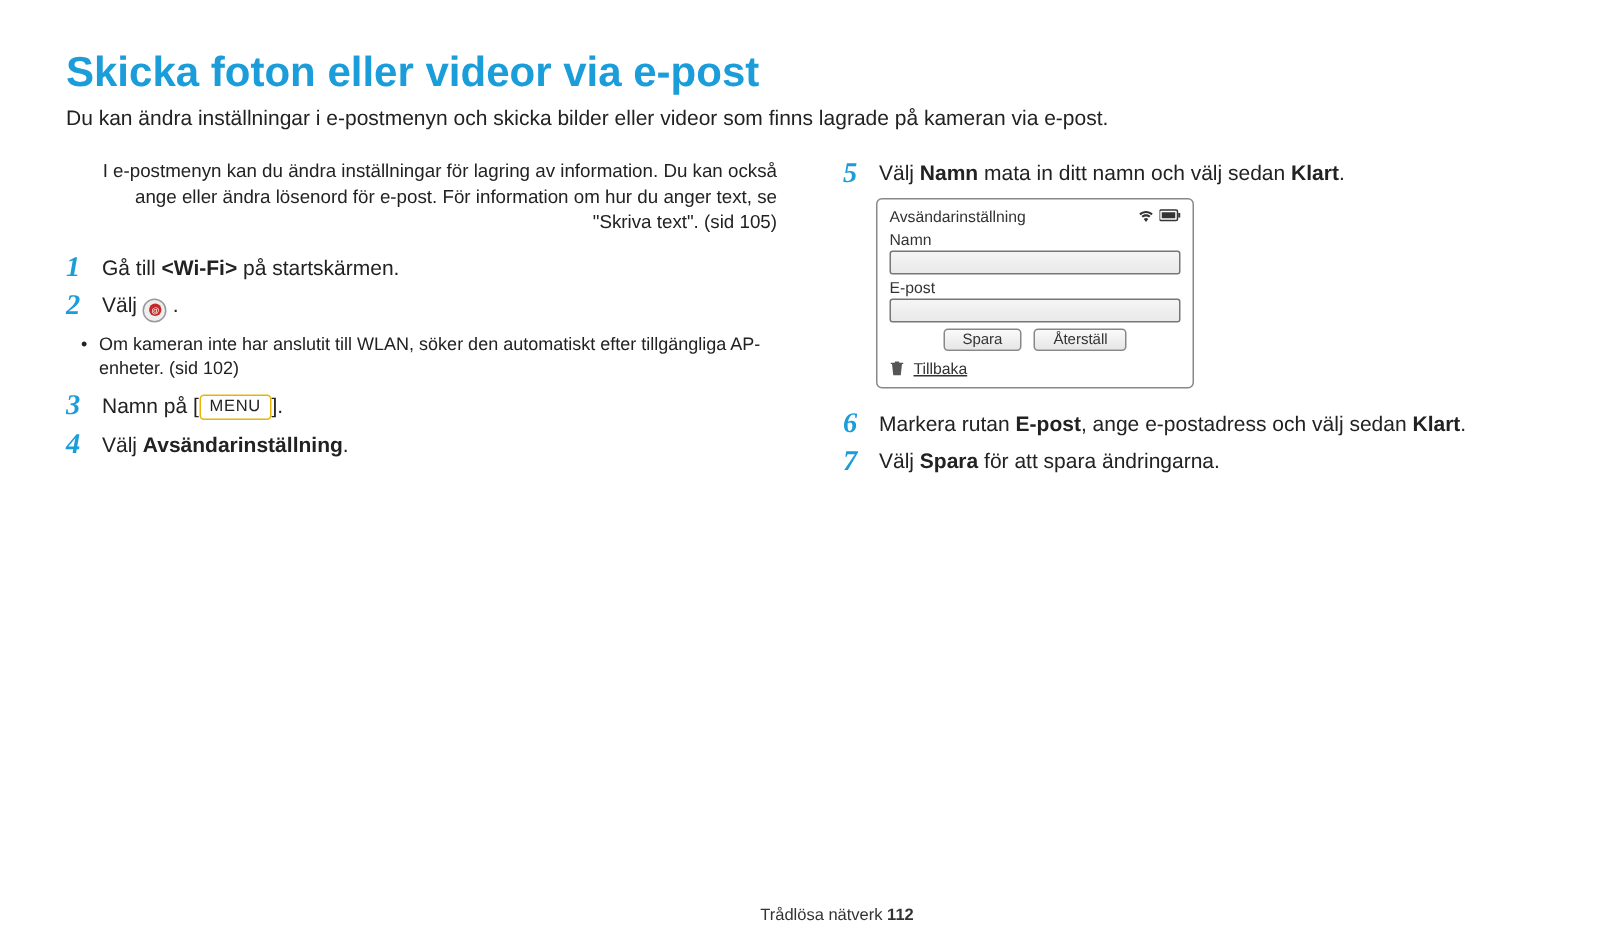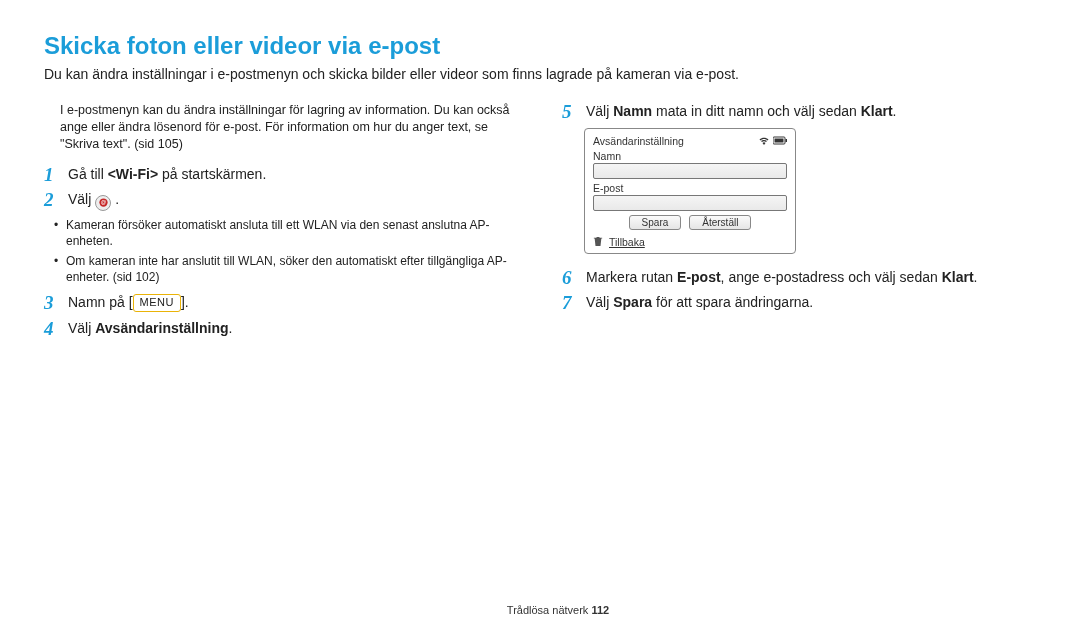--- a/index.html
+++ b/index.html
@@ -7,21 +7,21 @@
     margin: 0;
     width: 1080px;
     height: 630px;
     background: #fff;
     font-family: "Segoe UI", "Helvetica Neue", Arial, sans-serif;
     color: #222;
     padding: 32px 44px 18px 44px;
   }
   h1 {
     color: #1b9dd9;
-    font-size: 24px;
+    font-size: 28px;
     font-weight: 700;
     margin: 0 0 6px 0;
   }
   .intro {
     font-size: 14px;
     margin: 0 0 20px 0;
   }
   .columns {
     display: flex;
     gap: 44px;
@@ -33,20 +33,21 @@
   h2 {
     color: #1b9dd9;
     font-size: 17px;
     font-weight: 700;
     margin: 0 0 6px 0;
   }
   .body-text {
     font-size: 12.5px;
     line-height: 1.35;
     margin: 0 0 12px 16px;
+    text-align: right;
   }
   .pill {
     display: inline-block;
     background: #444;
     color: #fff;
     font-size: 13px;
     font-weight: 600;
     padding: 3px 14px;
     border-radius: 12px;
     margin: 4px 0 10px 0;
@@ -181,21 +182,20 @@
             <svg viewBox="0 0 24 24">
                 <circle cx="12" cy="12" r="11" fill="#c62828"></circle>
                 <text x="12" y="17" text-anchor="middle" font-size="14" fill="#fff" font-weight="bold">@</text>
               </svg>
           </span>
           <span> .</span>
         </span>
       </div>
 
       <ul class="bul">
-        <li>Kameran försöker automatiskt ansluta till ett WLAN via den senast anslutna AP-enheten.</li>
         <li>Om kameran inte har anslutit till WLAN, söker den automatiskt efter tillgängliga AP-enheter. (sid 102)</li>
       </ul>
 
       <div class="step">
         <span class="step-number">3</span>
         <span class="step-body">
           <span>Namn på [</span><span class="menu-key">MENU</span><span>].</span>
         </span>
       </div>
 

